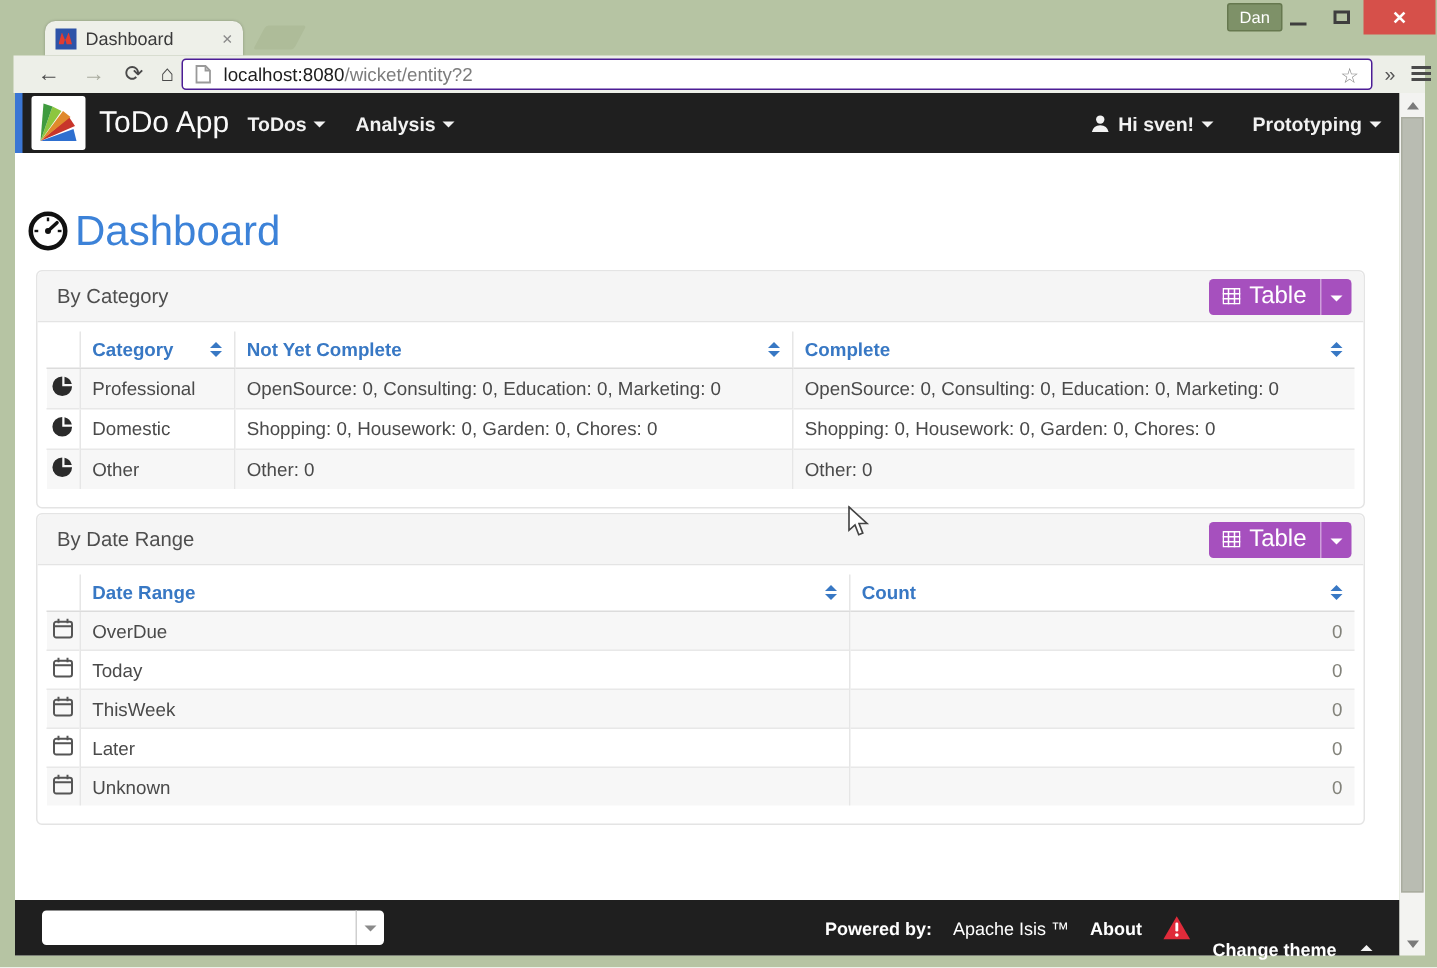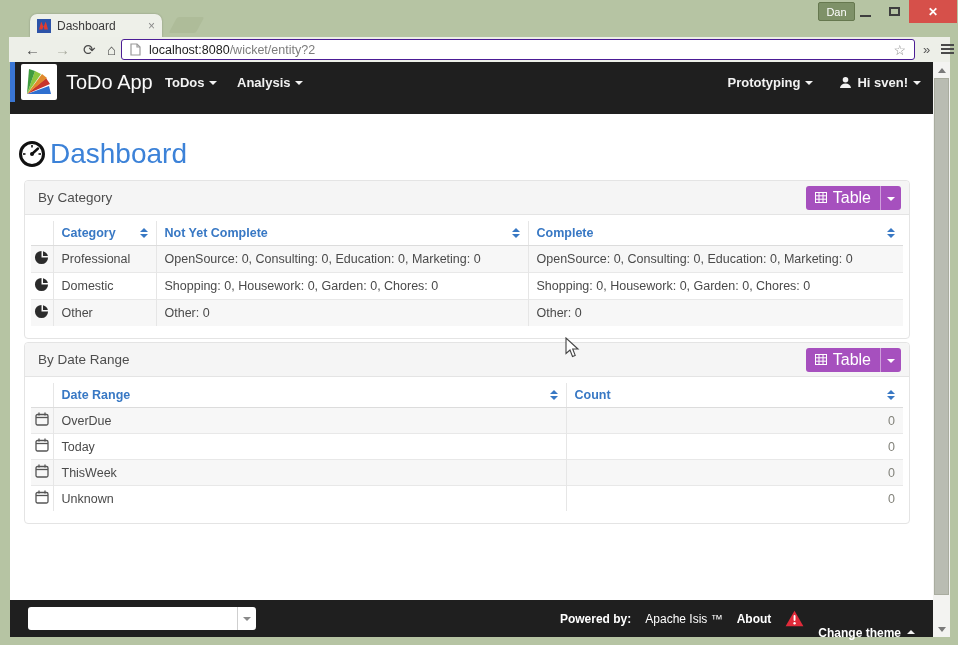--- a/index.html
+++ b/index.html
@@ -35,21 +35,21 @@
   .url-host { font-size:12.5px; color:#1d1d1d; margin-left:8px; }
   .url-path { font-size:12.5px; color:#7c7c7c; }
   .star { margin-left:auto; color:#8a8a8a; font-size:14px; }
   .g-over { position:absolute; left:914px; top:2px; font-size:13px; color:#555; line-height:21px; }
   .g-menu { position:absolute; left:932px; top:7px; width:13px; }
   .g-menu div { height:2px; background:#4a4a4a; margin-bottom:2px; }
 
   
   .viewport { position:absolute; left:10px; top:62px; width:923px; height:575px; background:#fff; }
 
-  .navbar { position:absolute; left:0; top:0; width:100%; height:52px; background:#1f1f1f; }
+  .navbar { position:absolute; left:0; top:0; width:100%; height:40px; background:#1f1f1f; }
   .brand-strip { position:absolute; left:0; top:0; width:5px; height:40px; background:#3a76d4; }
   .logo-box { position:absolute; left:11px; top:2px; width:36px; height:36px; background:#fff; border-radius:2px; }
   .brand { position:absolute; left:56px; top:0; line-height:40px; font-size:20px; color:#fafafa; }
   .nav-item { position:absolute; top:0; height:40px; display:flex; align-items:center; gap:5px;
               color:#f2f2f2; font-size:13px; font-weight:bold; }
   .nav-todos { left:155px; } .nav-analysis { left:227px; }
   .nav-right { position:absolute; right:12px; top:0; height:40px; display:flex; align-items:center; gap:26px; }
   .nav-right .nav-item { position:static; }
   .caret-dn { width:0; height:0; border-left:4px solid transparent; border-right:4px solid transparent;
               border-top:4px solid #f2f2f2; margin-top:2px; }
@@ -88,21 +88,21 @@
 
   .footer { position:absolute; left:0; top:538px; width:100%; height:37px; background:#1f1f1f;
             display:flex; align-items:center; padding:0 18px; }
   .f-select { width:228px; height:23px; background:#fff; border-radius:3px; display:flex; align-items:stretch; }
   .f-select .fill { flex:1; }
   .f-select .dd { width:19px; border-left:1px solid #cfcfcf; display:flex; align-items:center; justify-content:center; }
   .f-select .dd i { width:0; height:0; border-left:4px solid transparent; border-right:4px solid transparent;
             border-top:4px solid #8a8a8a; }
   .f-right { margin-left:auto; display:flex; align-items:center; gap:14px; color:#fff; font-size:12px; }
   .f-right .b { font-weight:bold; }
-  .theme-btn { display:flex; align-items:center; gap:6px; font-weight:bold;margin-top:28px; }
+  .theme-btn { display:flex; align-items:center; gap:16px; font-weight:bold;margin-top:28px; }
 
   .scrollbar { position:absolute; left:933px; top:62px; width:17px; height:575px; background:#f3f3f1; }
   .sb-arrow { position:absolute; left:0; width:17px; height:16px; display:flex; align-items:center; justify-content:center; }
   .sb-up { top:0; } .sb-down { bottom:0; }
   .tri-up { width:0; height:0; border-left:4px solid transparent; border-right:4px solid transparent;
             border-bottom:5px solid #7a7a7a; }
   .tri-dn { width:0; height:0; border-left:4px solid transparent; border-right:4px solid transparent;
             border-top:5px solid #7a7a7a; }
   .sb-thumb { position:absolute; left:1px; top:16px; width:15px; height:517px; background:#b9bcb2;
             border:1px solid #a9ac9f; }
@@ -168,29 +168,29 @@
       <div class="nav-item nav-todos">
         <span>ToDos</span>
         <i class="caret-dn"></i>
       </div>
       <div class="nav-item nav-analysis">
         <span>Analysis</span>
         <i class="caret-dn"></i>
       </div>
       <div class="nav-right">
         <div class="nav-item">
-          <span>Prototyping</span>
-          <i class="caret-dn"></i>
-        </div>
-        <div class="nav-item">
           <svg width="13" height="13" viewBox="0 0 14 14">
             <circle cx="7" cy="4" r="3" fill="#f2f2f2"></circle>
             <path d="M1 13 q1 -5 6 -5 q5 0 6 5 z" fill="#f2f2f2"></path>
           </svg>
           <span>Hi sven!</span>
+          <i class="caret-dn"></i>
+        </div>
+        <div class="nav-item">
+          <span>Prototyping</span>
           <i class="caret-dn"></i>
         </div>
       </div>
     </div>
 
     <div class="page-title">
       <svg width="28" height="28" viewBox="0 0 28 28">
         <circle cx="14" cy="14" r="11.5" fill="none" stroke="#111" stroke-width="3"></circle>
         <line x1="14" y1="14" x2="20" y2="8.5" stroke="#111" stroke-width="2.4" stroke-linecap="round"></line>
         <circle cx="14" cy="14" r="2" fill="#111"></circle>
@@ -363,20 +363,30 @@
               <td>ThisWeek</td>
               <td class="td-count">0</td>
             </tr>
             <tr>
               <td class="cell-ic"><svg width="14" height="14" viewBox="0 0 14 14">
                     <rect x="1" y="2.5" width="12" height="10.5" rx="1.5" fill="none" stroke="#555" stroke-width="1.3"></rect>
                     <line x1="1" y1="5.5" x2="13" y2="5.5" stroke="#555" stroke-width="1.3"></line>
                     <line x1="4" y1="0.5" x2="4" y2="3.5" stroke="#555" stroke-width="1.3"></line>
                     <line x1="10" y1="0.5" x2="10" y2="3.5" stroke="#555" stroke-width="1.3"></line>
                   </svg></td>
+              <td>Later</td>
+              <td class="td-count">0</td>
+            </tr>
+            <tr>
+              <td class="cell-ic"><svg width="14" height="14" viewBox="0 0 14 14">
+                    <rect x="1" y="2.5" width="12" height="10.5" rx="1.5" fill="none" stroke="#555" stroke-width="1.3"></rect>
+                    <line x1="1" y1="5.5" x2="13" y2="5.5" stroke="#555" stroke-width="1.3"></line>
+                    <line x1="4" y1="0.5" x2="4" y2="3.5" stroke="#555" stroke-width="1.3"></line>
+                    <line x1="10" y1="0.5" x2="10" y2="3.5" stroke="#555" stroke-width="1.3"></line>
+                  </svg></td>
               <td>Unknown</td>
               <td class="td-count">0</td>
             </tr>
           </tbody>
         </table>
       </div>
     </div>
 
     <div class="footer">
       <div class="f-select">

